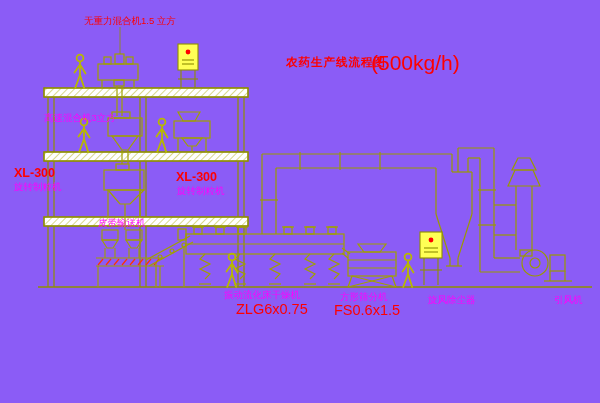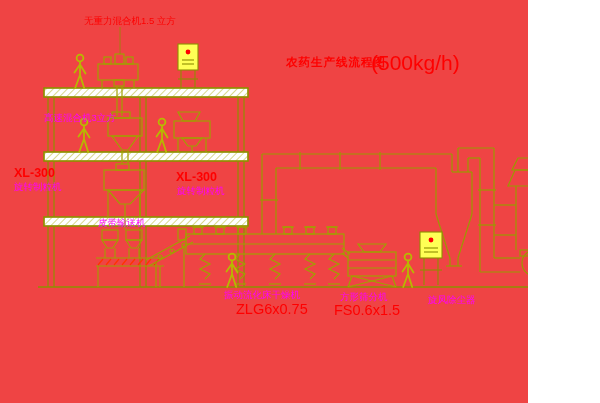--- a/index.html
+++ b/index.html
@@ -1,16 +1,16 @@
 <!DOCTYPE html>
 <html><head>
 <meta charset="utf-8">
 <style>
   html,body{margin:0;padding:0;background:#ffffff}
-  .stage{position:relative;width:528px;height:403px;background:#ef4444;overflow:hidden;
+  .stage{position:relative;width:600px;height:403px;background:#8b5cf6;overflow:hidden;
          font-family:"Liberation Sans",sans-serif}
   svg{display:block}
   text{font-family:"Liberation Sans","DejaVu Sans",sans-serif}
   .t-red{fill:#fe0000}
   .t-mag{fill:#ff00fe}
   .s9{font-size:9.5px}
   .s12{font-size:12.5px;font-weight:bold}
   .s14{font-size:14.5px}
   .title{font-size:11.5px;font-weight:bold;letter-spacing:1px}
   .cap{font-size:21px}

